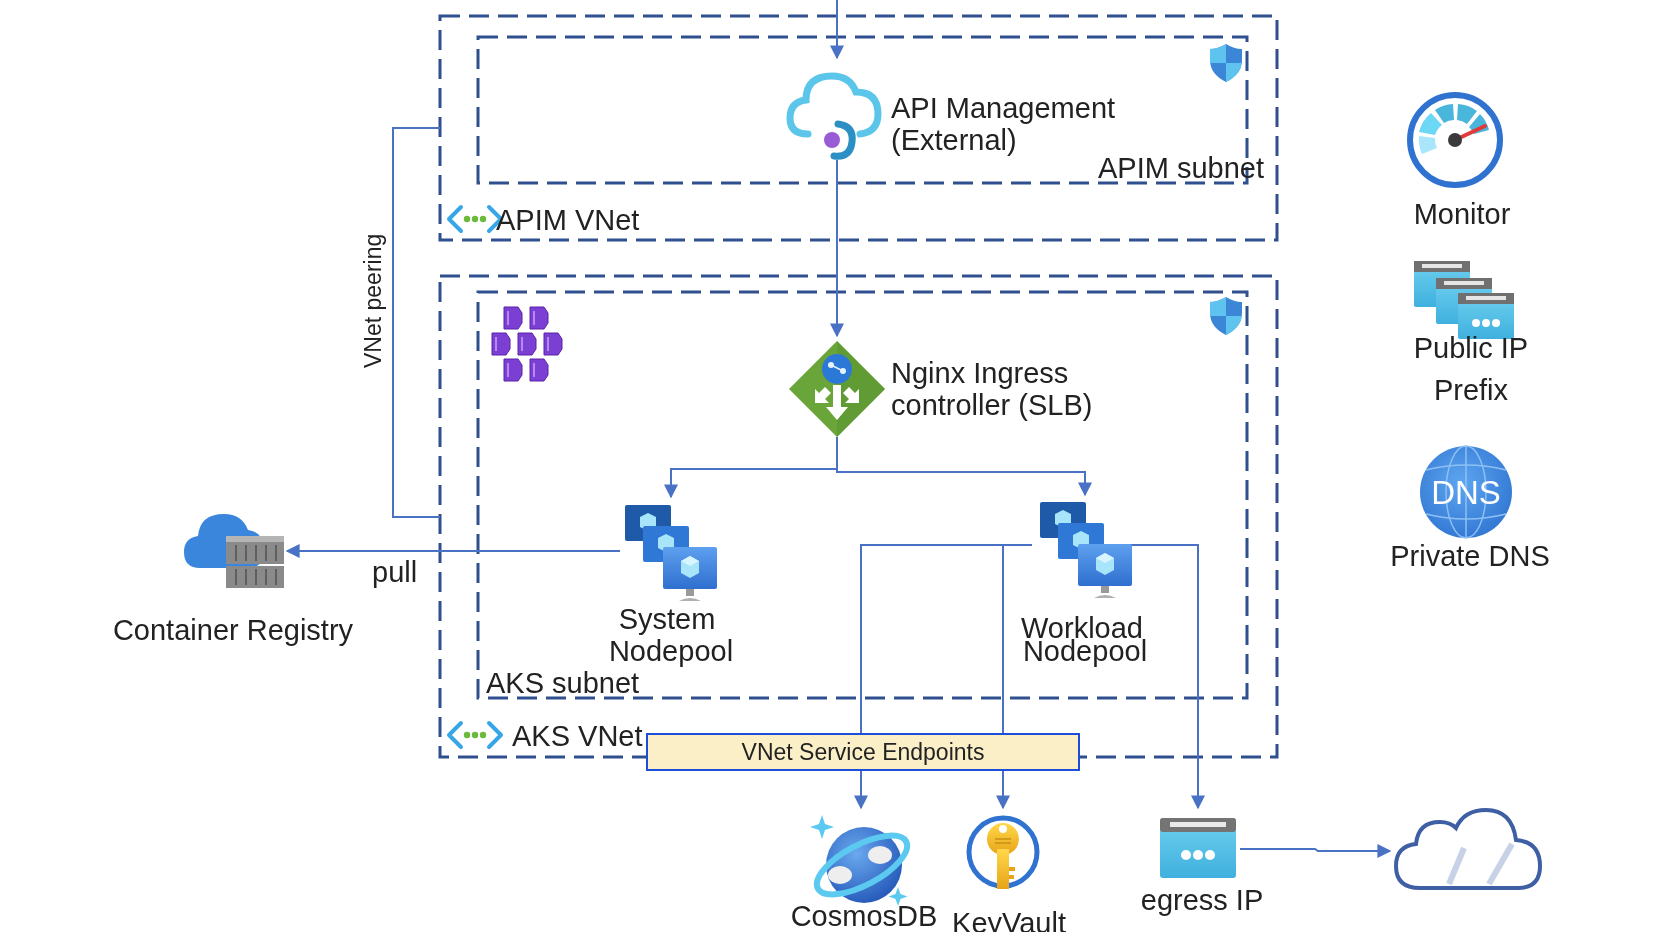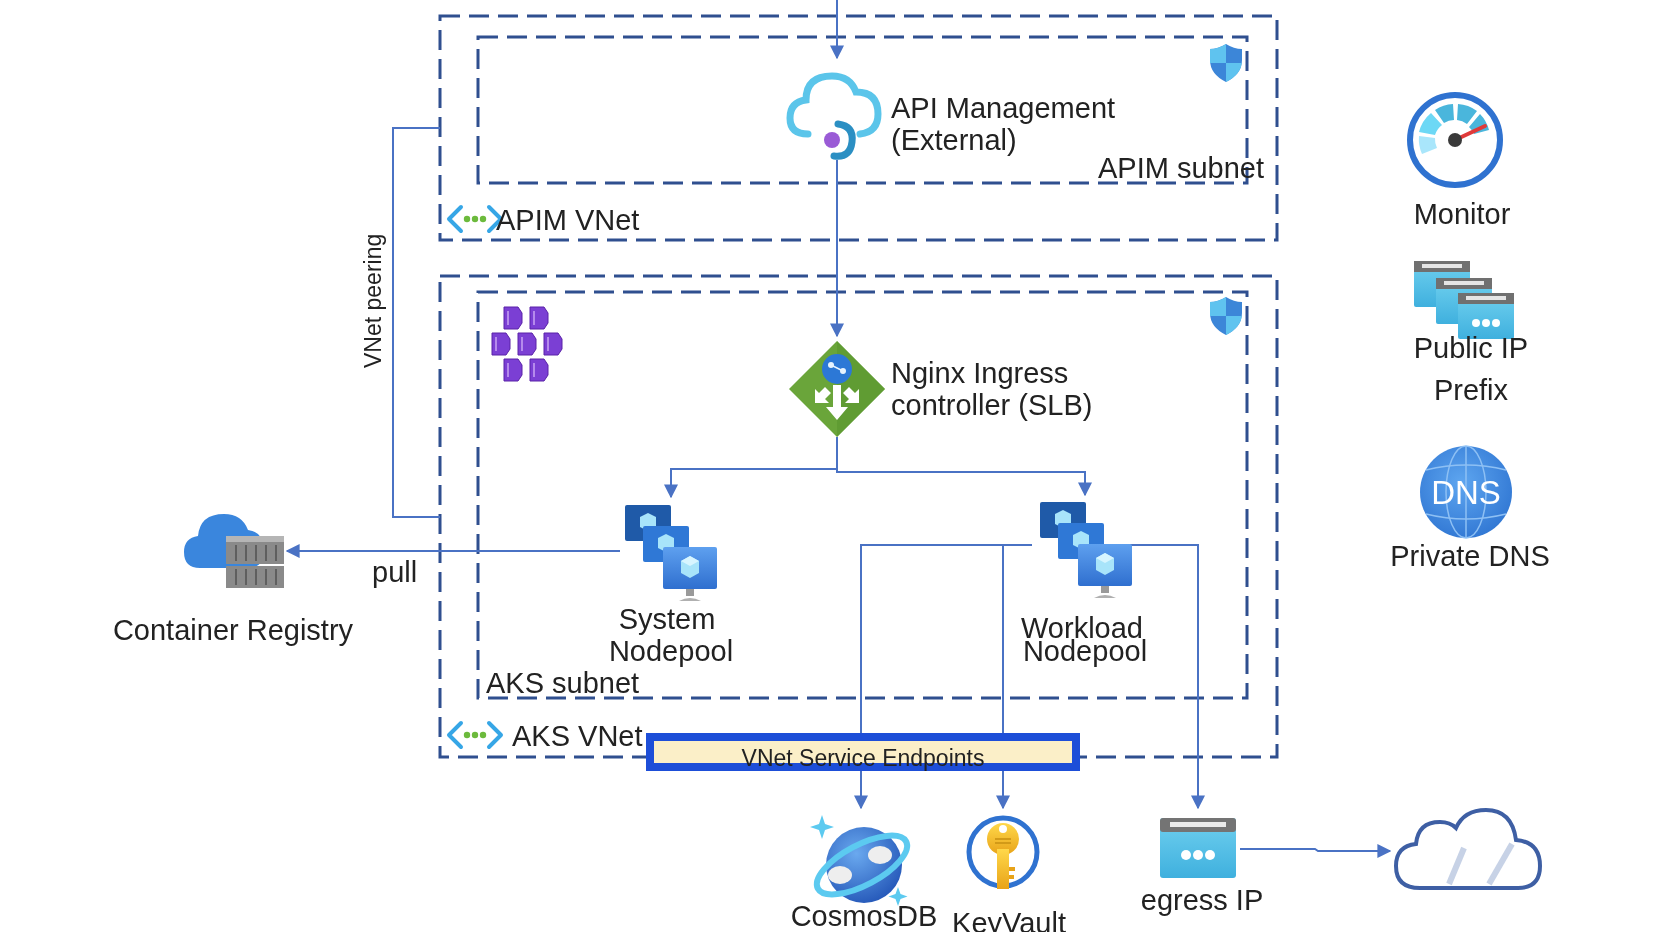--- a/index.html
+++ b/index.html
@@ -1,21 +1,21 @@
 <!DOCTYPE html>
 <html><head>
 <meta charset="utf-8">
 <style>
   html,body{margin:0;padding:0;background:#ffffff;}
   body{width:1673px;height:932px;position:relative;overflow:hidden;font-family:"Liberation Sans","DejaVu Sans",sans-serif;color:#1f1f1f;}
   #diagram{position:absolute;left:0;top:0;width:1673px;height:932px;}
   .lbl{position:absolute;font-size:29px;line-height:32px;color:#222;white-space:nowrap;}
   .center{text-align:center;transform:translateX(-50%);}
   .vtext{position:absolute;font-size:23px;color:#222;transform:rotate(-90deg);transform-origin:left top;white-space:nowrap;}
-  .endpoints{position:absolute;left:646px;top:733px;width:434px;height:38px;background:#fbefc8;border:8px solid #1d4ed8;box-sizing:border-box;font-size:23px;line-height:34px;text-align:center;color:#222;}
+  .endpoints{position:absolute;left:646px;top:733px;width:434px;height:38px;background:#fbefc8;border:2px solid #1d4ed8;box-sizing:border-box;font-size:23px;line-height:34px;text-align:center;color:#222;}
 </style>
 </head>
 <body>
 
 <svg id="diagram" viewBox="0 0 1673 932" xmlns="http://www.w3.org/2000/svg">
   <defs>
     <marker id="arr" viewBox="0 0 10 10" refX="9" refY="5" markerWidth="7" markerHeight="7" orient="auto-start-reverse">
       <path d="M0,0 L10,5 L0,10 z" fill="#4a72c4"></path>
     </marker>
     <linearGradient id="vmg" x1="0" y1="0" x2="0" y2="1">

